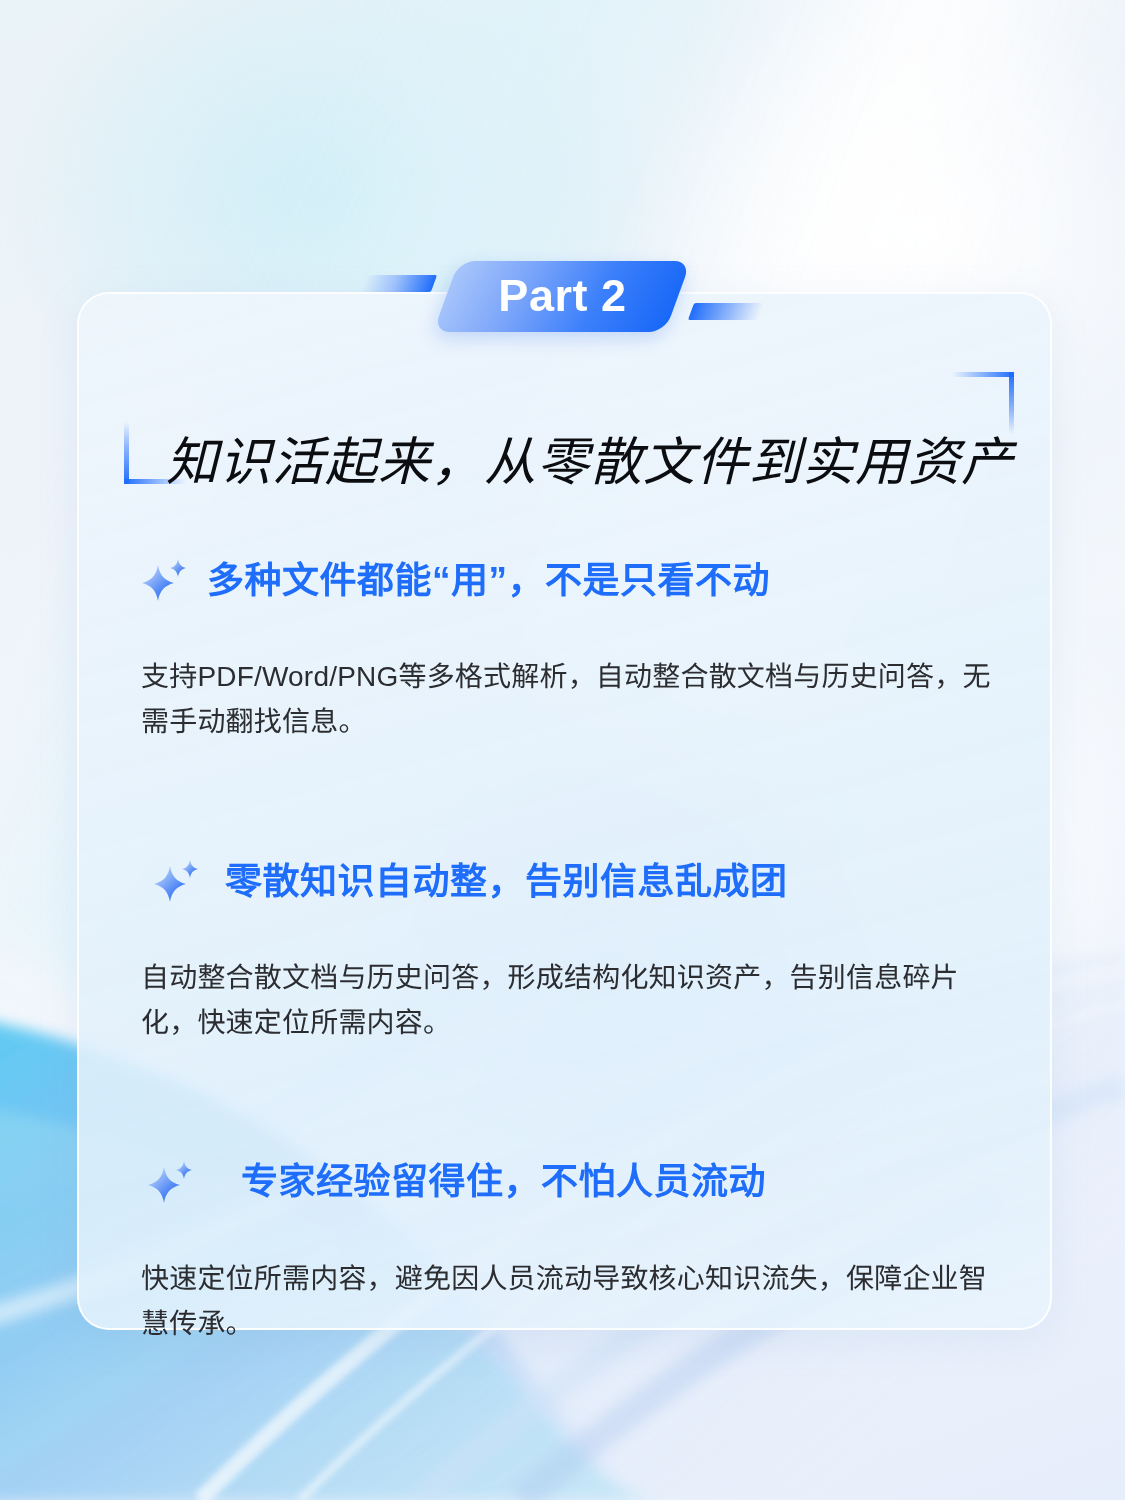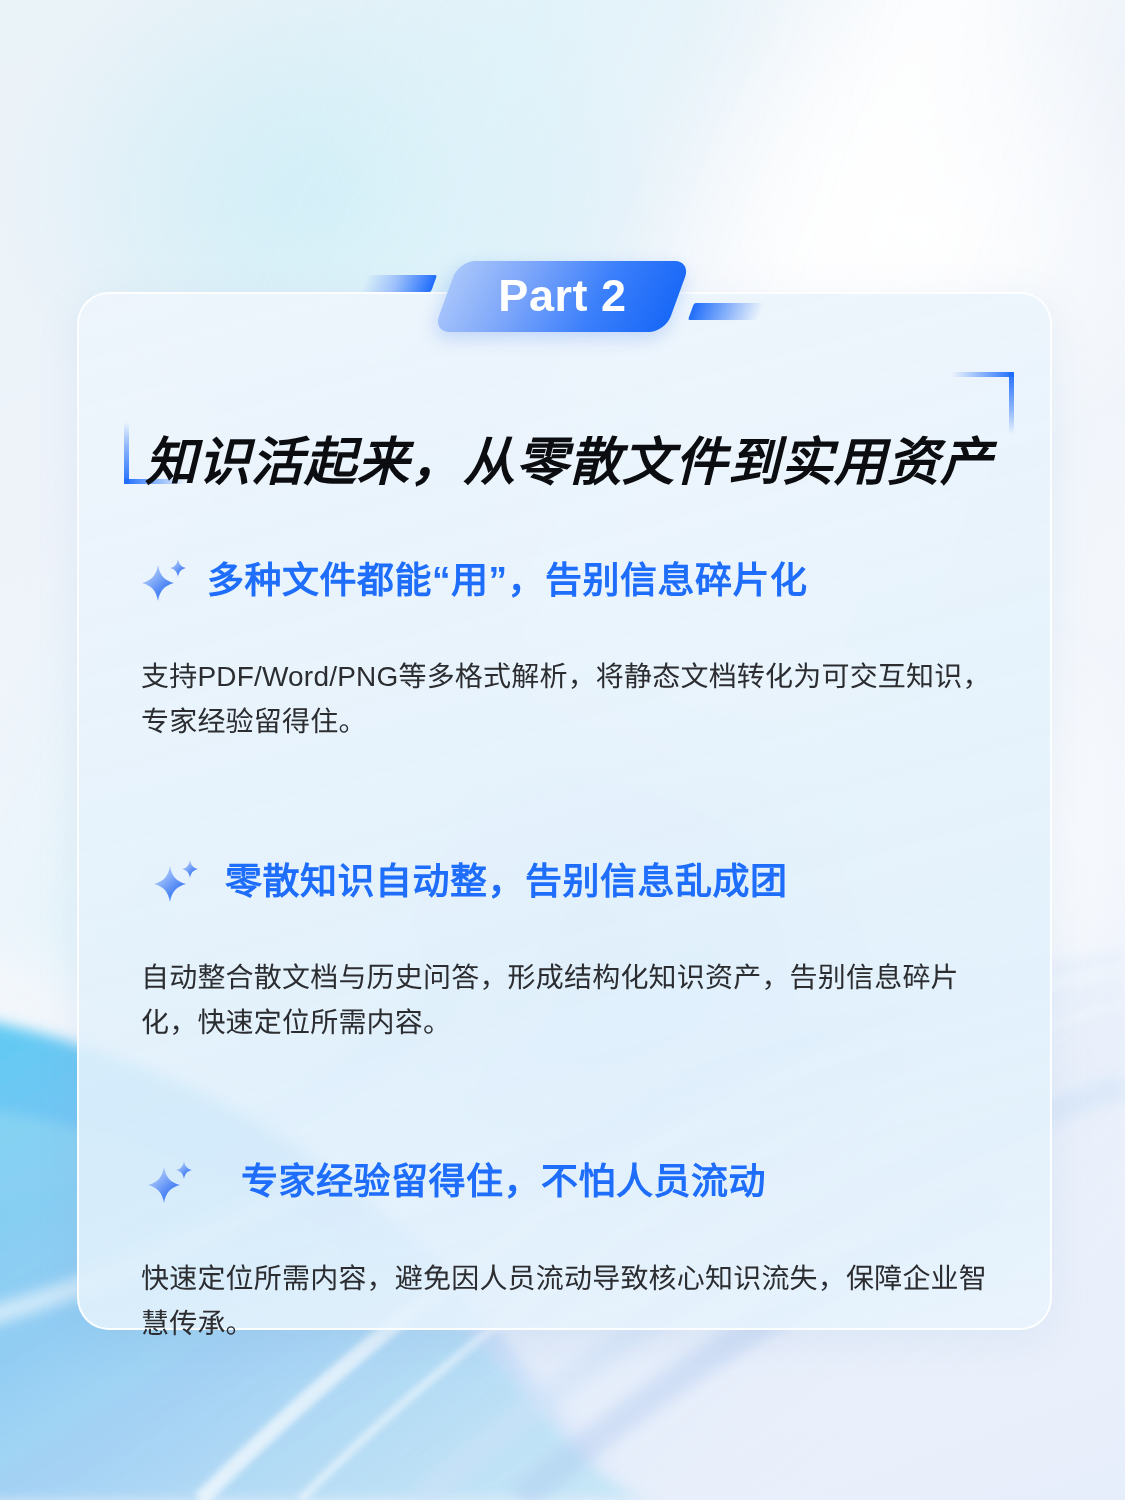--- a/index.html
+++ b/index.html
@@ -142,23 +142,23 @@
   
   .bracket.bl .h { left: 0; bottom: 0; height: 5px; width: 62px;
     background: linear-gradient(270deg, rgba(31,109,251,0) 0%, rgba(31,109,251,0.55) 55%, #1f6dfb 100%); }
   .bracket.bl .v { left: 0; bottom: 0; width: 5px; height: 62px;
     background: linear-gradient(0deg, #1f6dfb 0%, rgba(31,109,251,0.45) 62%, rgba(31,109,251,0) 100%); }
 
   .main-title {
     position: absolute;
     left: 0; right: 0; top: 50%;
     transform: translateY(-52%);
-    text-align: center;
+    text-align: right;
     font-size: 52px;
-    font-weight: bold;
+    font-weight: normal;
     font-style: italic;
     color: #0c0d10;
     letter-spacing: 1px;
     line-height: 1.12;
     white-space: nowrap;
   }
 
   
   .sections {
     position: absolute;
@@ -282,23 +282,23 @@
               <linearGradient id="sp1a" x1="0" y1="0" x2="0.85" y2="1">
                 <stop offset="0%" stop-color="#cfe0fb"></stop>
                 <stop offset="38%" stop-color="#8db2f8"></stop>
                 <stop offset="72%" stop-color="#4b84f6"></stop>
                 <stop offset="100%" stop-color="#6c9df7"></stop>
               </linearGradient>
             </defs>
             <path d="M17 8 C18.6 18.2 23.6 23.6 33 26 C23.6 28.4 18.6 33.8 17 44 C15.4 33.8 10.4 28.4 1 26 C10.4 23.6 15.4 18.2 17 8 Z" fill="url(#sp1a)"></path>
             <path d="M37 2 C37.8 7.2 40.2 9.9 45 11.1 C40.2 12.3 37.8 15 37 20.2 C36.2 15 33.8 12.3 29 11.1 C33.8 9.9 36.2 7.2 37 2 Z" fill="url(#sp1a)"></path>
           </svg>
-          <h2 class="feature-title">多种文件都能“用”，告别信息碎片化</h2>
+          <h2 class="feature-title">多种文件都能“用”，不是只看不动</h2>
         </div>
-        <p class="feature-body">支持PDF/Word/PNG等多格式解析，将静态文档转化为可交互知识，专家经验留得住。</p>
+        <p class="feature-body">支持PDF/Word/PNG等多格式解析，自动整合散文档与历史问答，无需手动翻找信息。</p>
       </section>
 
       <section class="feature indent-2">
         <div class="feature-head">
           <svg class="spark-icon" viewBox="0 0 48 48">
             <path d="M17 8 C18.6 18.2 23.6 23.6 33 26 C23.6 28.4 18.6 33.8 17 44 C15.4 33.8 10.4 28.4 1 26 C10.4 23.6 15.4 18.2 17 8 Z" fill="url(#sp1a)"></path>
             <path d="M37 2 C37.8 7.2 40.2 9.9 45 11.1 C40.2 12.3 37.8 15 37 20.2 C36.2 15 33.8 12.3 29 11.1 C33.8 9.9 36.2 7.2 37 2 Z" fill="url(#sp1a)"></path>
           </svg>
           <h2 class="feature-title">零散知识自动整，告别信息乱成团</h2>
         </div>

